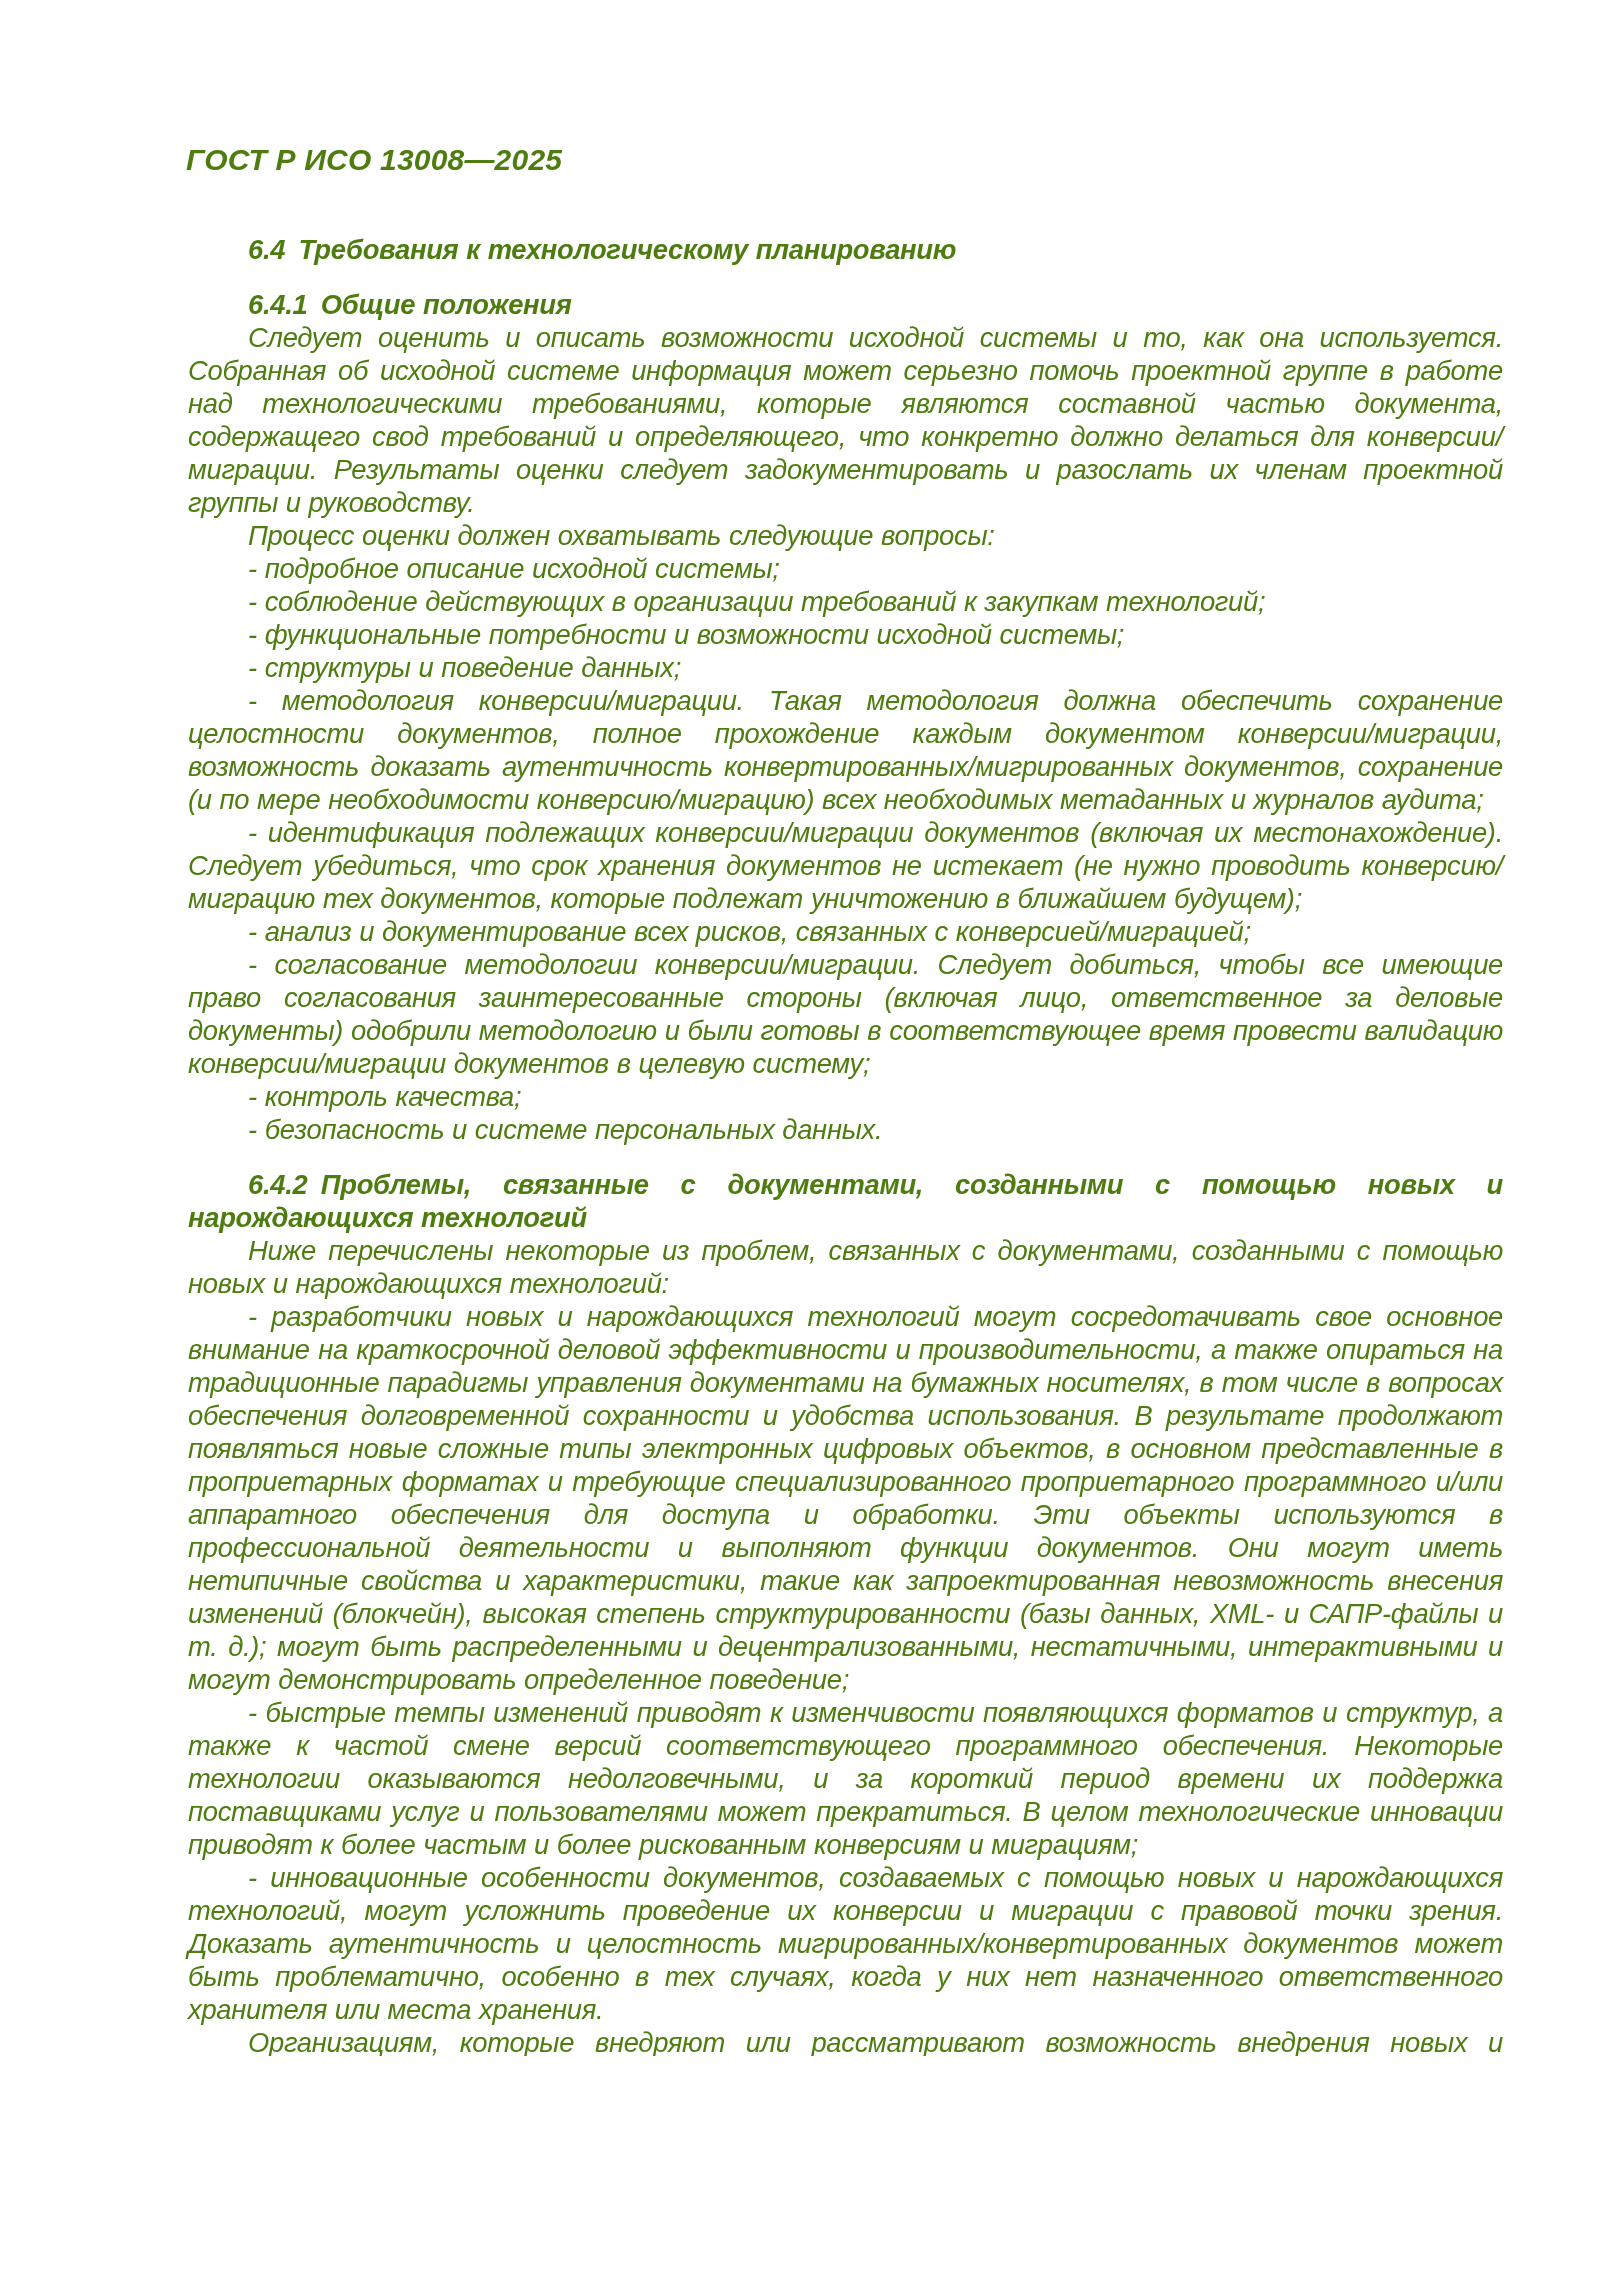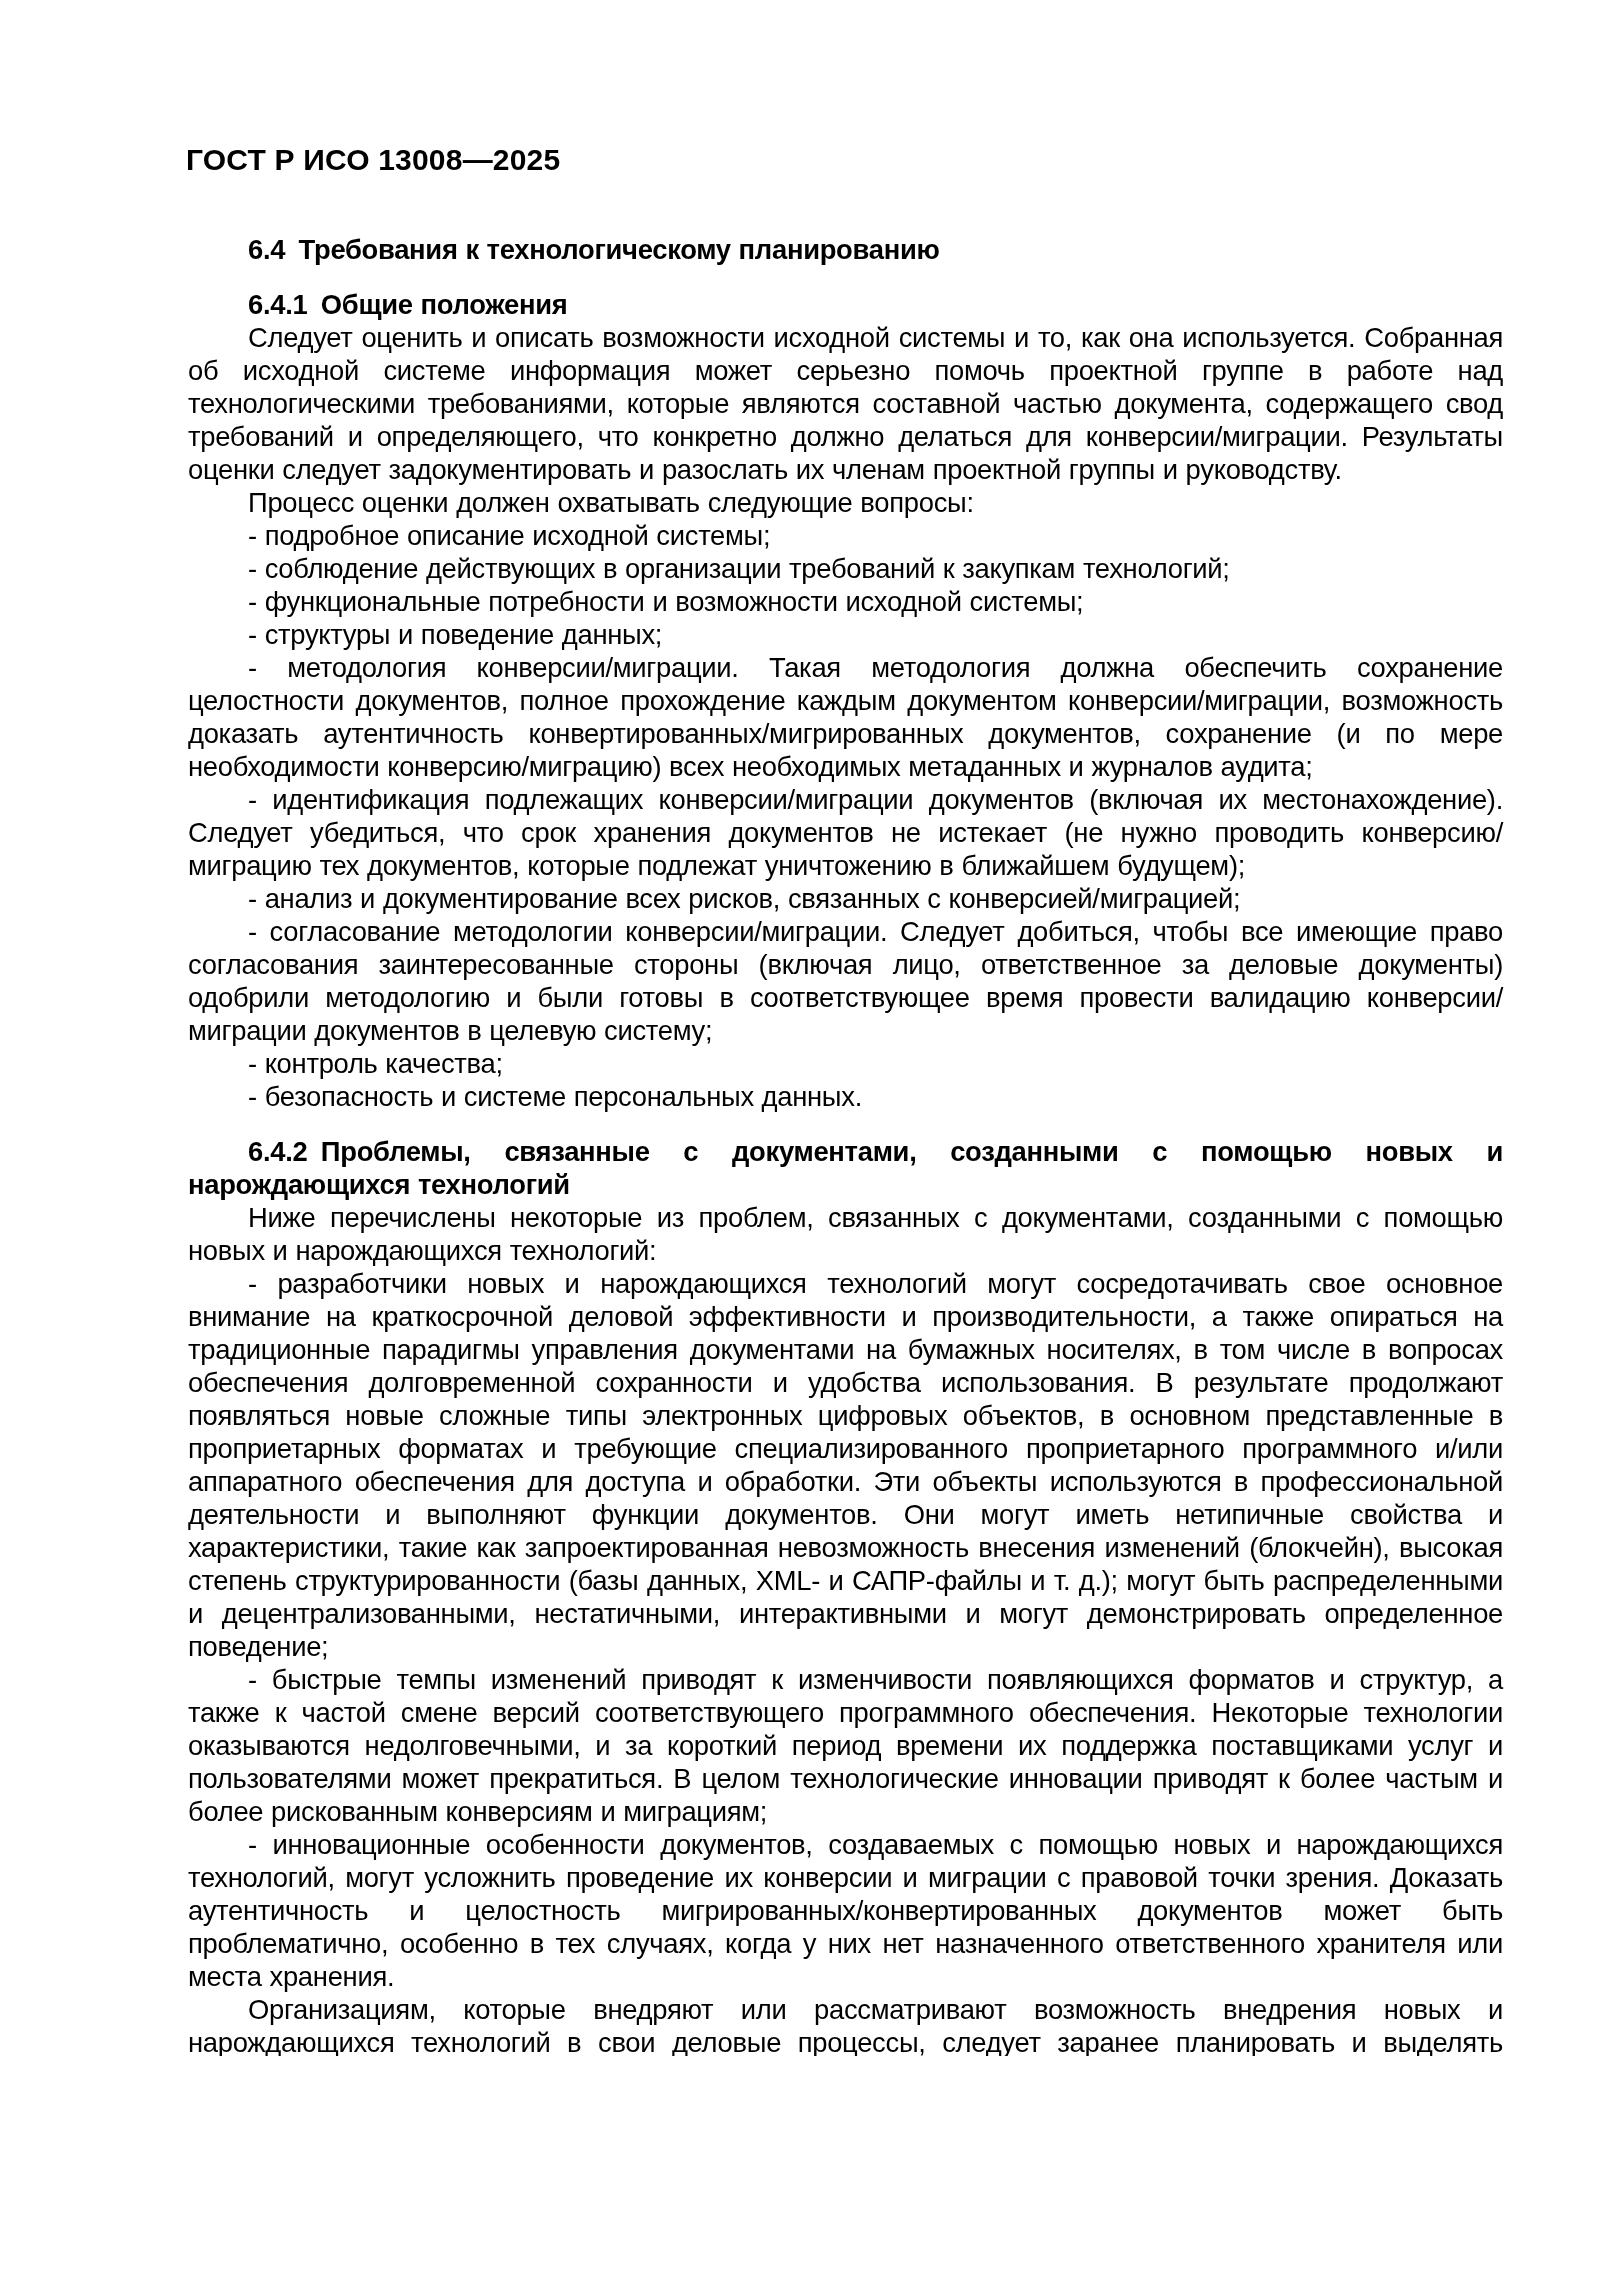--- a/index.html
+++ b/index.html
@@ -6,23 +6,24 @@
   html, body {
     margin: 0;
     padding: 0;
     background: #ffffff;
   }
   .page {
     position: relative;
     width: 1621px;
     height: 2056px;
     background: #ffffff;
-    color: #000000;
+    color: #4d7c0f;
     font-family: "Liberation Sans", sans-serif;
     overflow: hidden;
+    font-style: italic;
   }
   .doc-header {
     position: absolute;
     left: 186px;
     top: 143px;
     font-size: 30px;
     font-weight: 700;
     letter-spacing: 0.2px;
     white-space: nowrap;
   }

